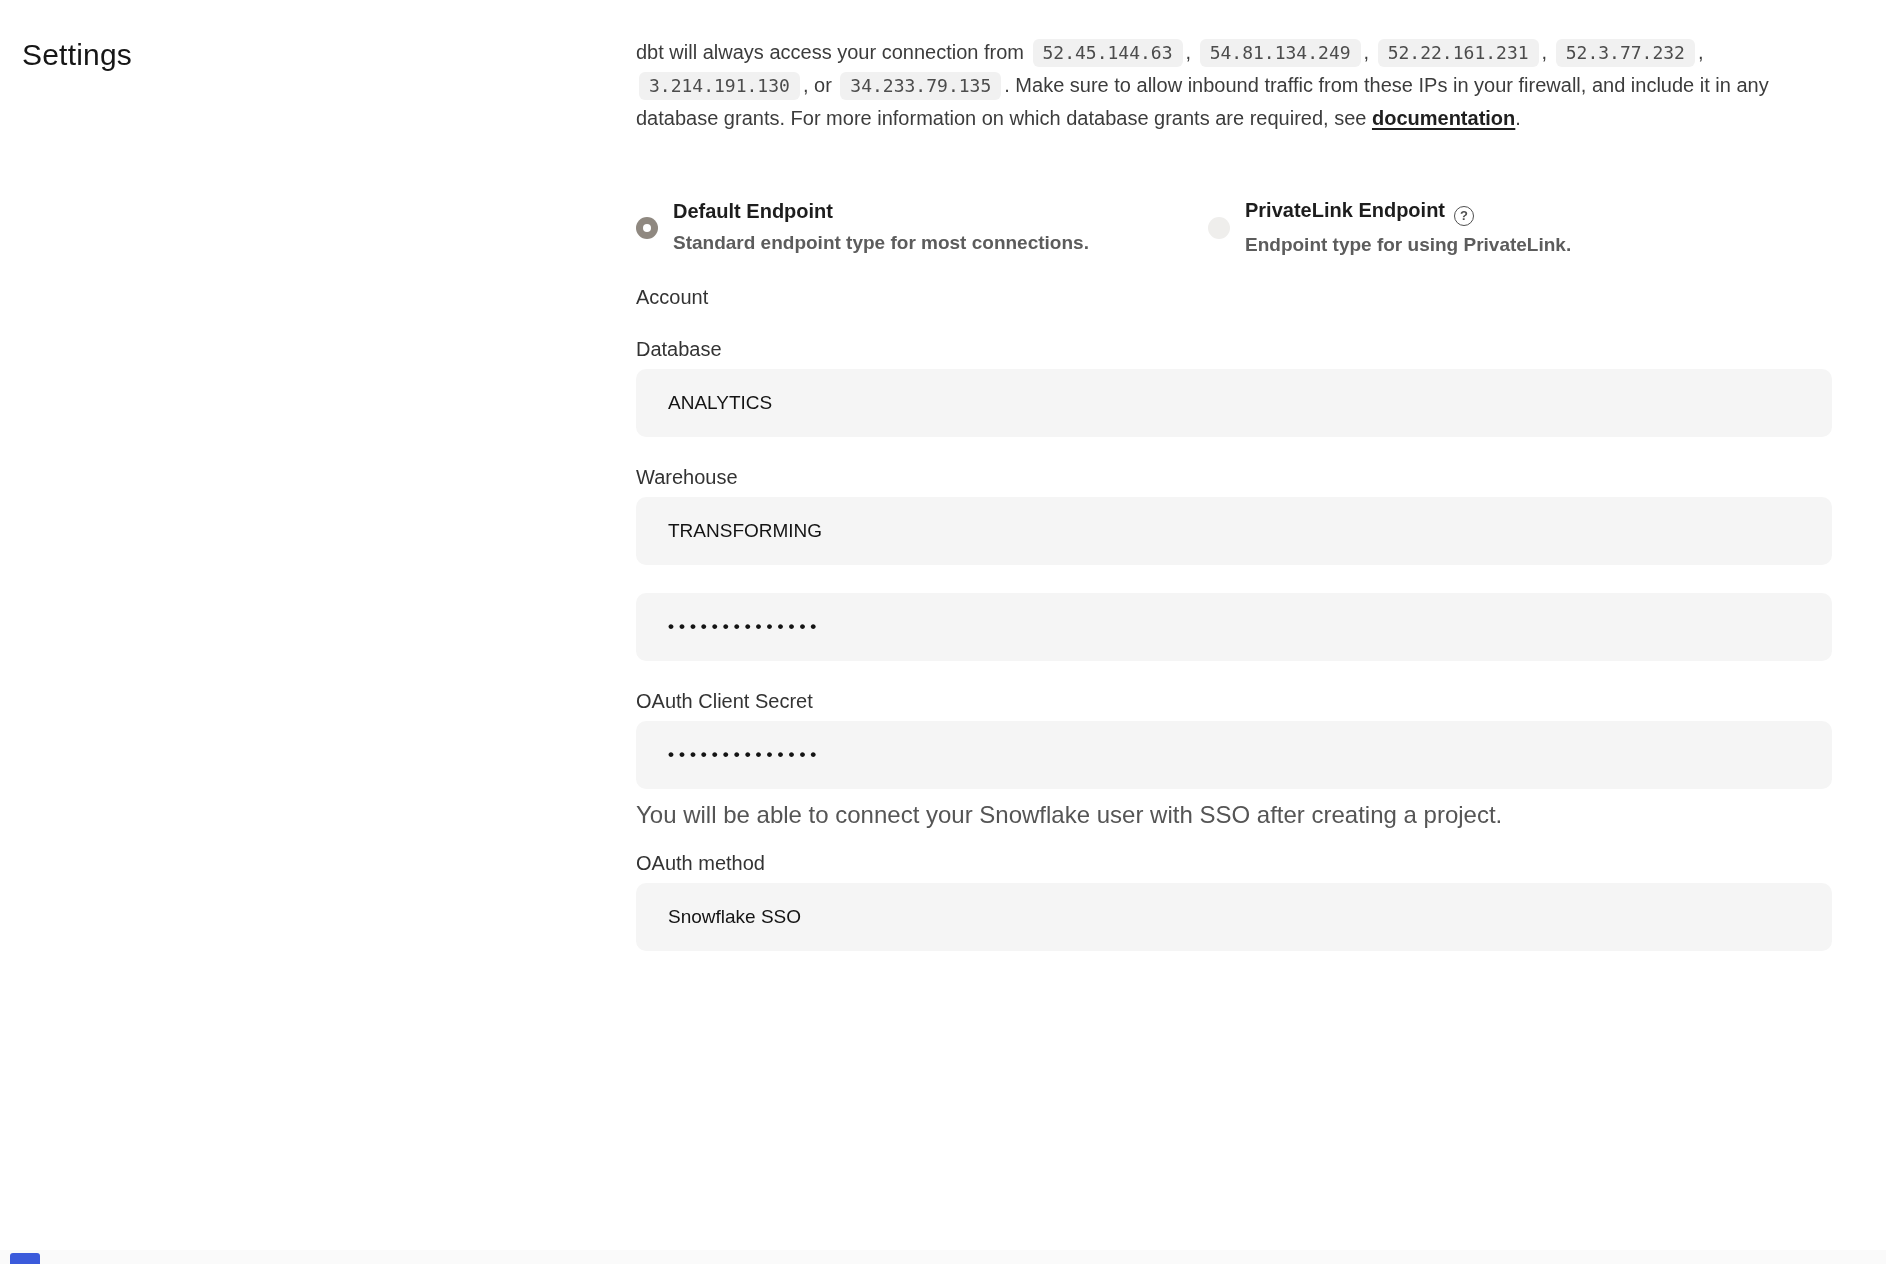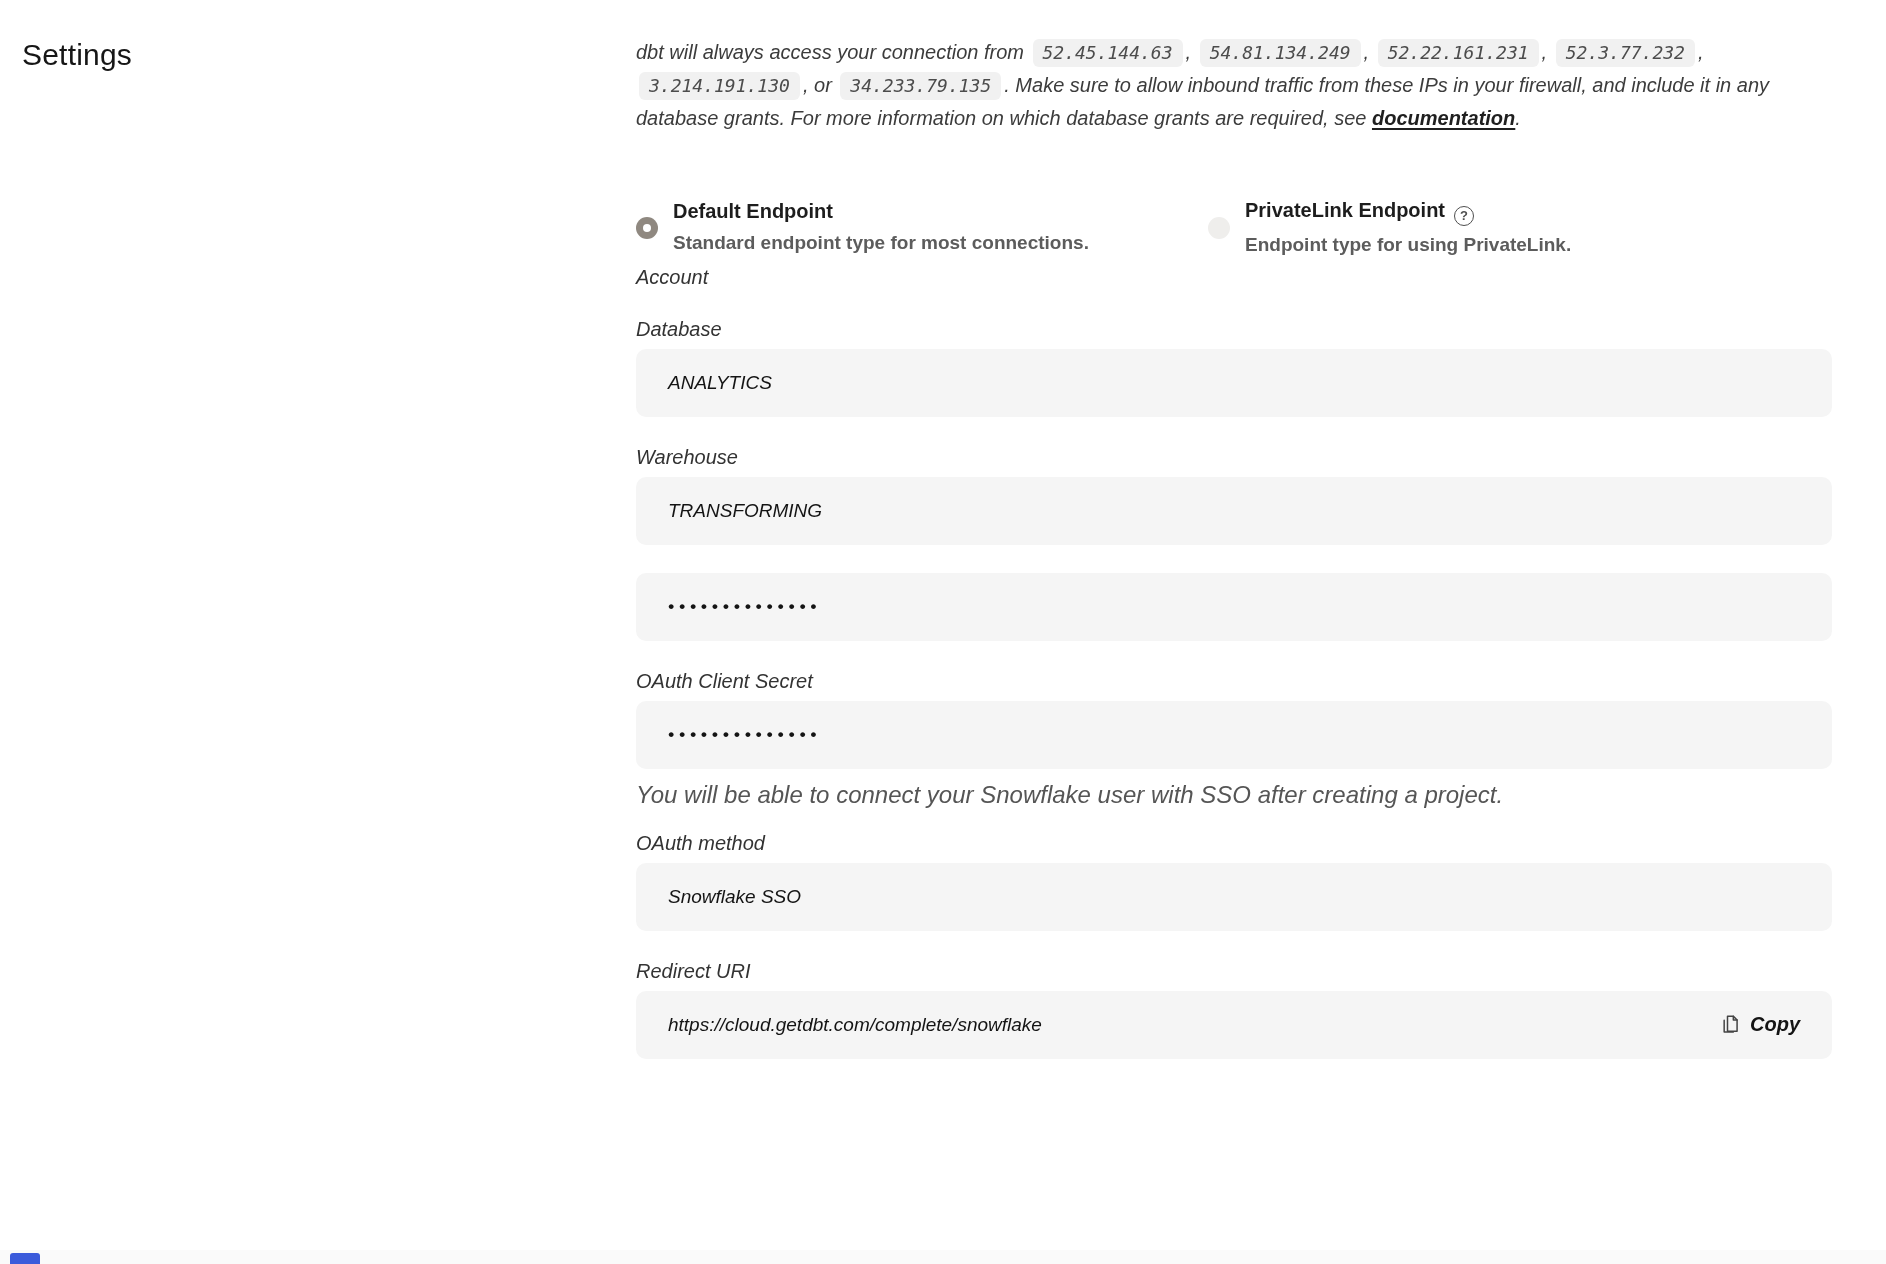--- a/index.html
+++ b/index.html
@@ -12,21 +12,21 @@
     overflow:hidden;
   }
   .page-title {
     position:absolute; left:22px; top:38px;
     font-size:30px; font-weight:400; color:#161616; letter-spacing:.2px;
   }
   .content {
     position:absolute; left:636px; top:36px; width:1196px;
   }
   .intro {
-    font-size:20px; line-height:33px; color:#3c3c3c;font-style:italic;
+    font-size:20px; line-height:33px; color:#3c3c3c;
   }
   .ip-chip {
     display:inline-block;
     font-family:"DejaVu Sans Mono", monospace;
     font-size:18px; color:#4c4c4c;
     background:#f1f1f1; border-radius:6px;
     padding:2px 10px; margin:0 3px;
     line-height:24px;
   }
   .doc-link {
@@ -55,21 +55,21 @@
   }
   .endpoint-desc {
     font-size:19px; color:#5c5c5c; margin-top:7px; line-height:24px;font-weight:bold;
   }
   .help-icon {
     display:inline-flex; align-items:center; justify-content:center;
     width:20px; height:20px; border:1.5px solid #4f4f4f; border-radius:50%;
     font-size:13px; font-weight:600; color:#4f4f4f;
     margin-left:9px; vertical-align:-3px; cursor:pointer;
   }
-  .form { margin-top:8px;font-style:italic; }
+  .form { margin-top:28px; }
   .field { margin-bottom:28px; }
   .field-label {
     font-size:20px; color:#333333; line-height:24px; margin-bottom:8px;
   }
   .field-input {
     height:68px; background:#f5f5f5; border-radius:10px;
     display:flex; align-items:center; padding:0 32px;
     font-size:19px; color:#141414; font-weight:500;
     cursor:text;
   }
@@ -149,32 +149,18 @@
       <div class="field-input pwd">••••••••••••••</div>
     </div>
 
     <div class="field-note">You will be able to connect your Snowflake user with SSO after creating a project.</div>
 
     <div class="field">
       <div class="field-label">OAuth method</div>
       <div class="field-input">Snowflake SSO</div>
     </div>
 
-    <div class="field">
-      <div class="field-label">Redirect URI</div>
-      <div class="field-input redirect-input">
-        <span>https://cloud.getdbt.com/complete/snowflake</span>
-        <span class="copy-button">
-          <svg class="copy-icon" width="20" height="23" viewBox="0 0 24 26" fill="none" stroke="#444444" stroke-width="1.8" stroke-linejoin="round" stroke-linecap="round">
-            <path d="M5 8 v14 h11"></path>
-            <path d="M9 3 h7 l4.5 4.5 V21 H9 z"></path>
-            <path d="M16 3 v4.5 h4.5"></path>
-          </svg>
-          <span>Copy</span>
-        </span>
-      </div>
-    </div>
 
   </div>
 </div>
 
 <div class="bottom-band"></div>
 <div class="partial-primary-button"></div>
 
 </body></html>

